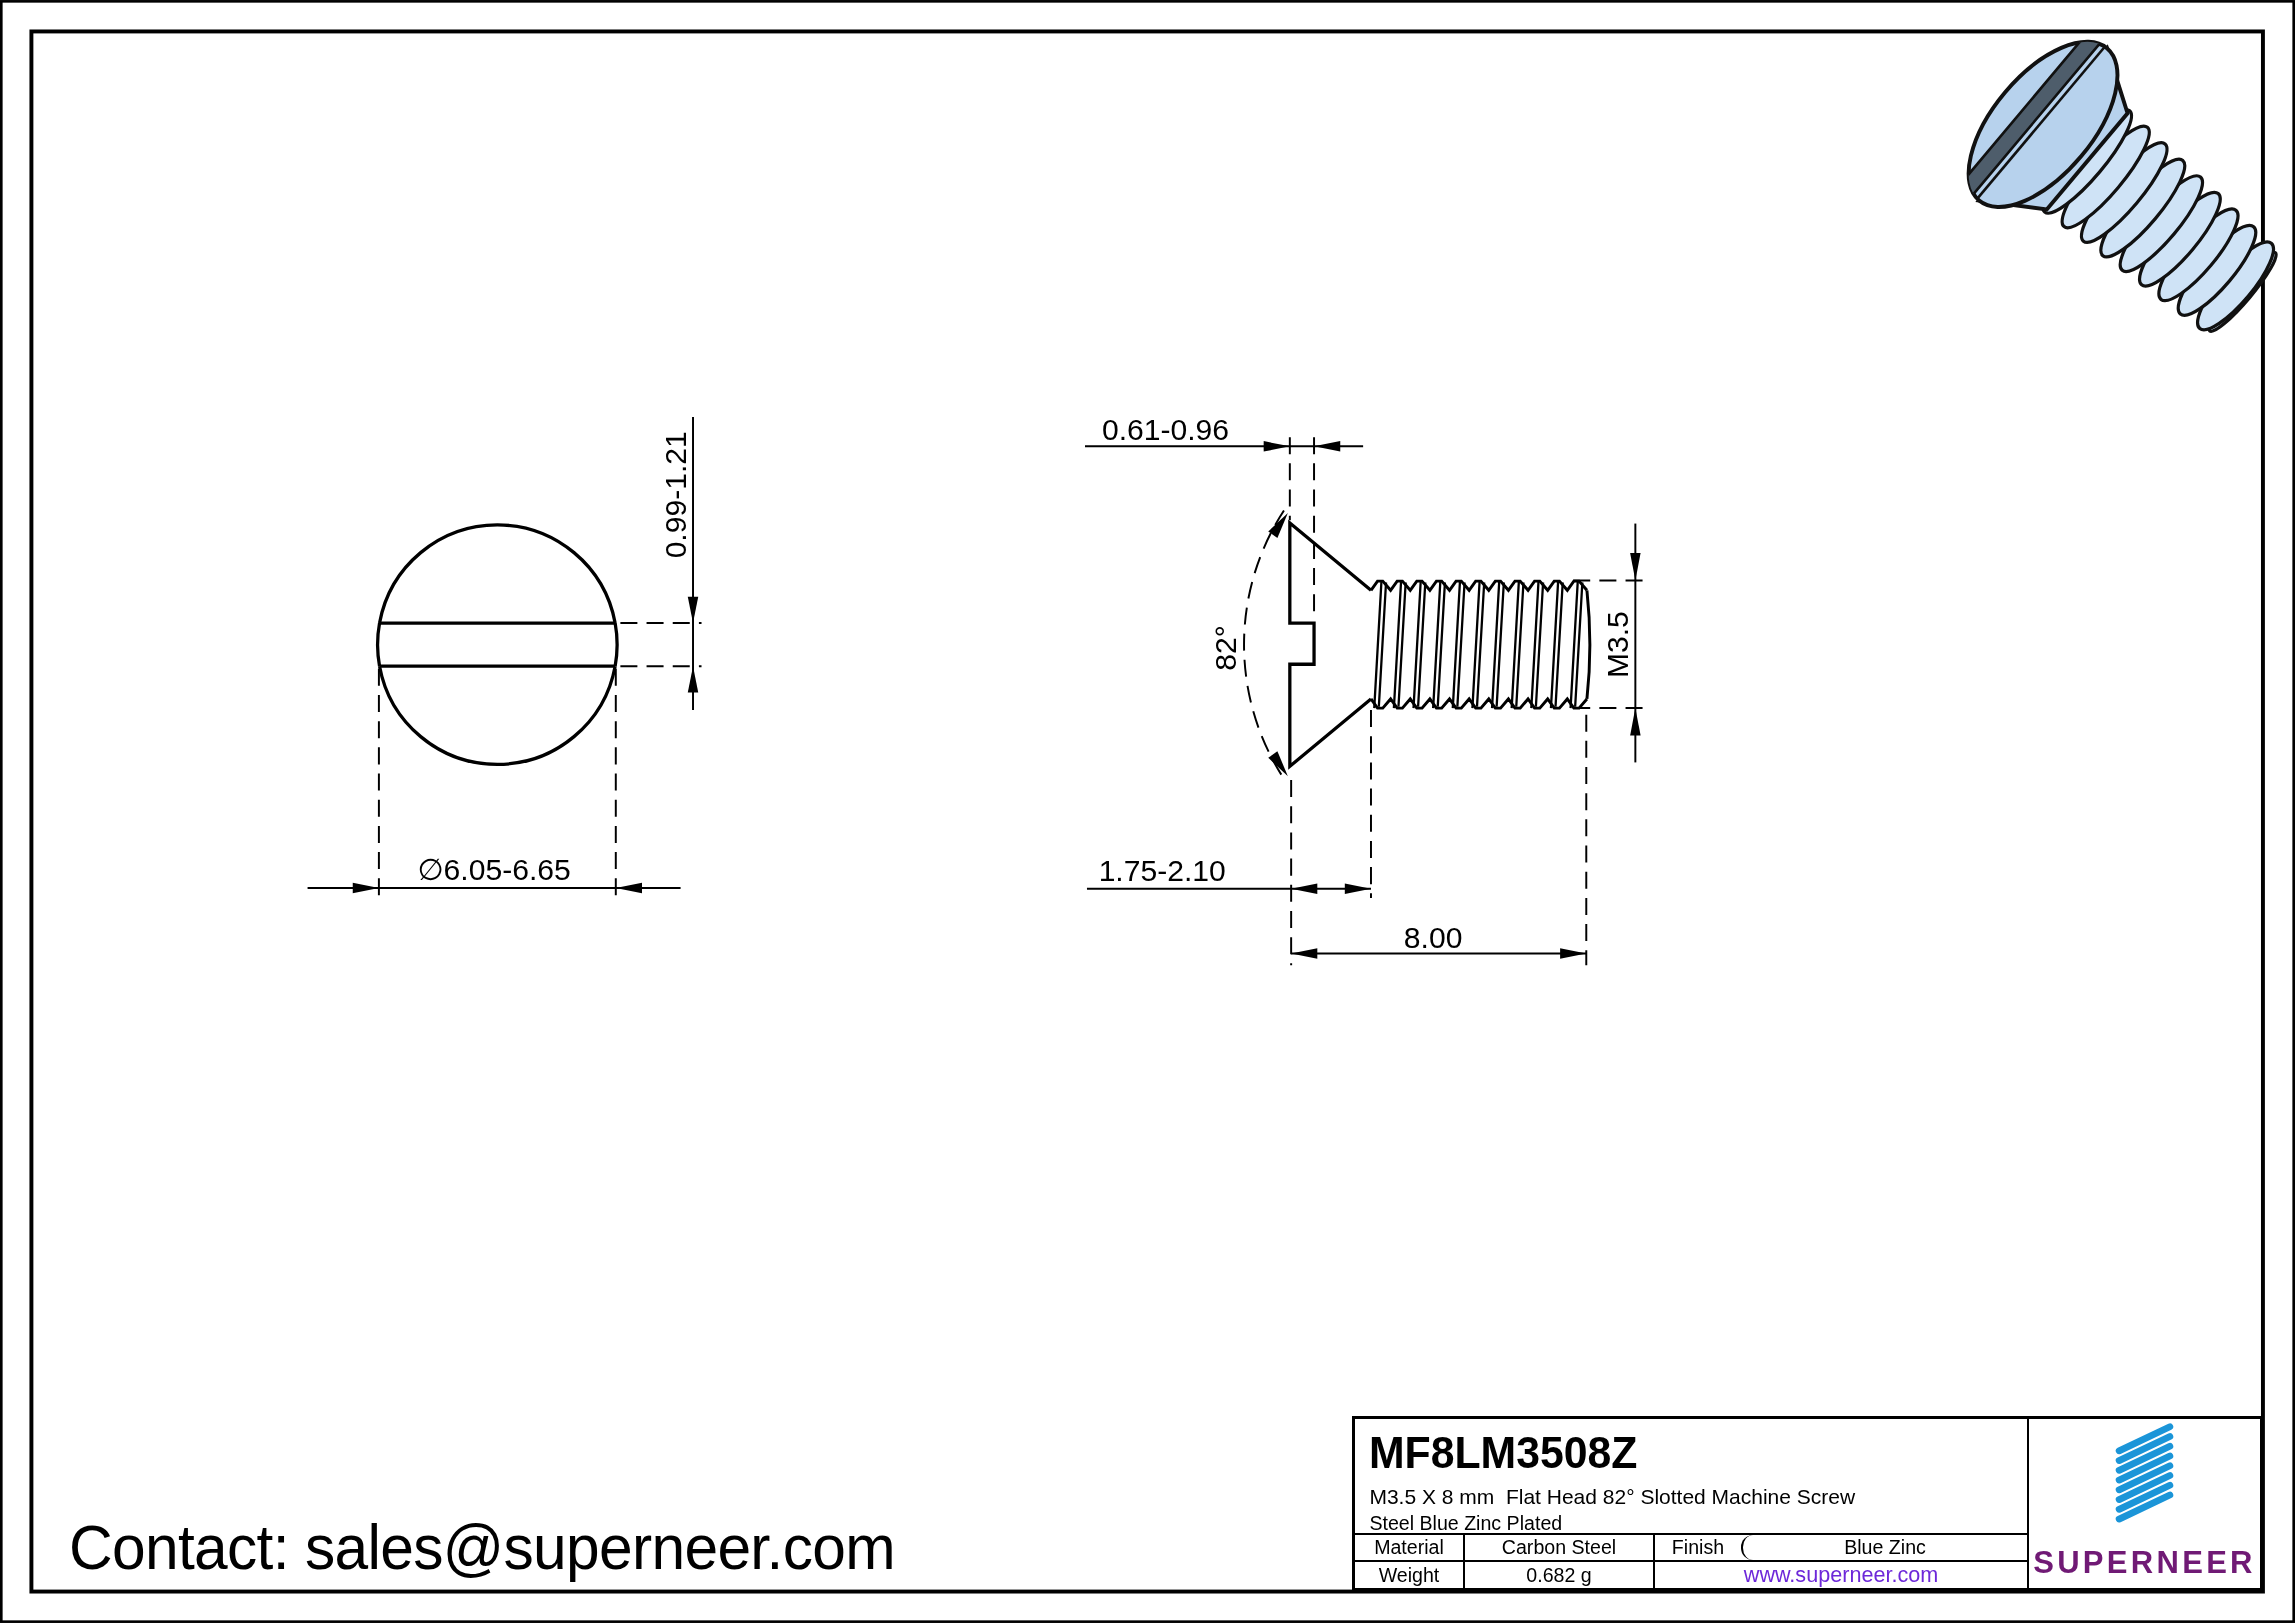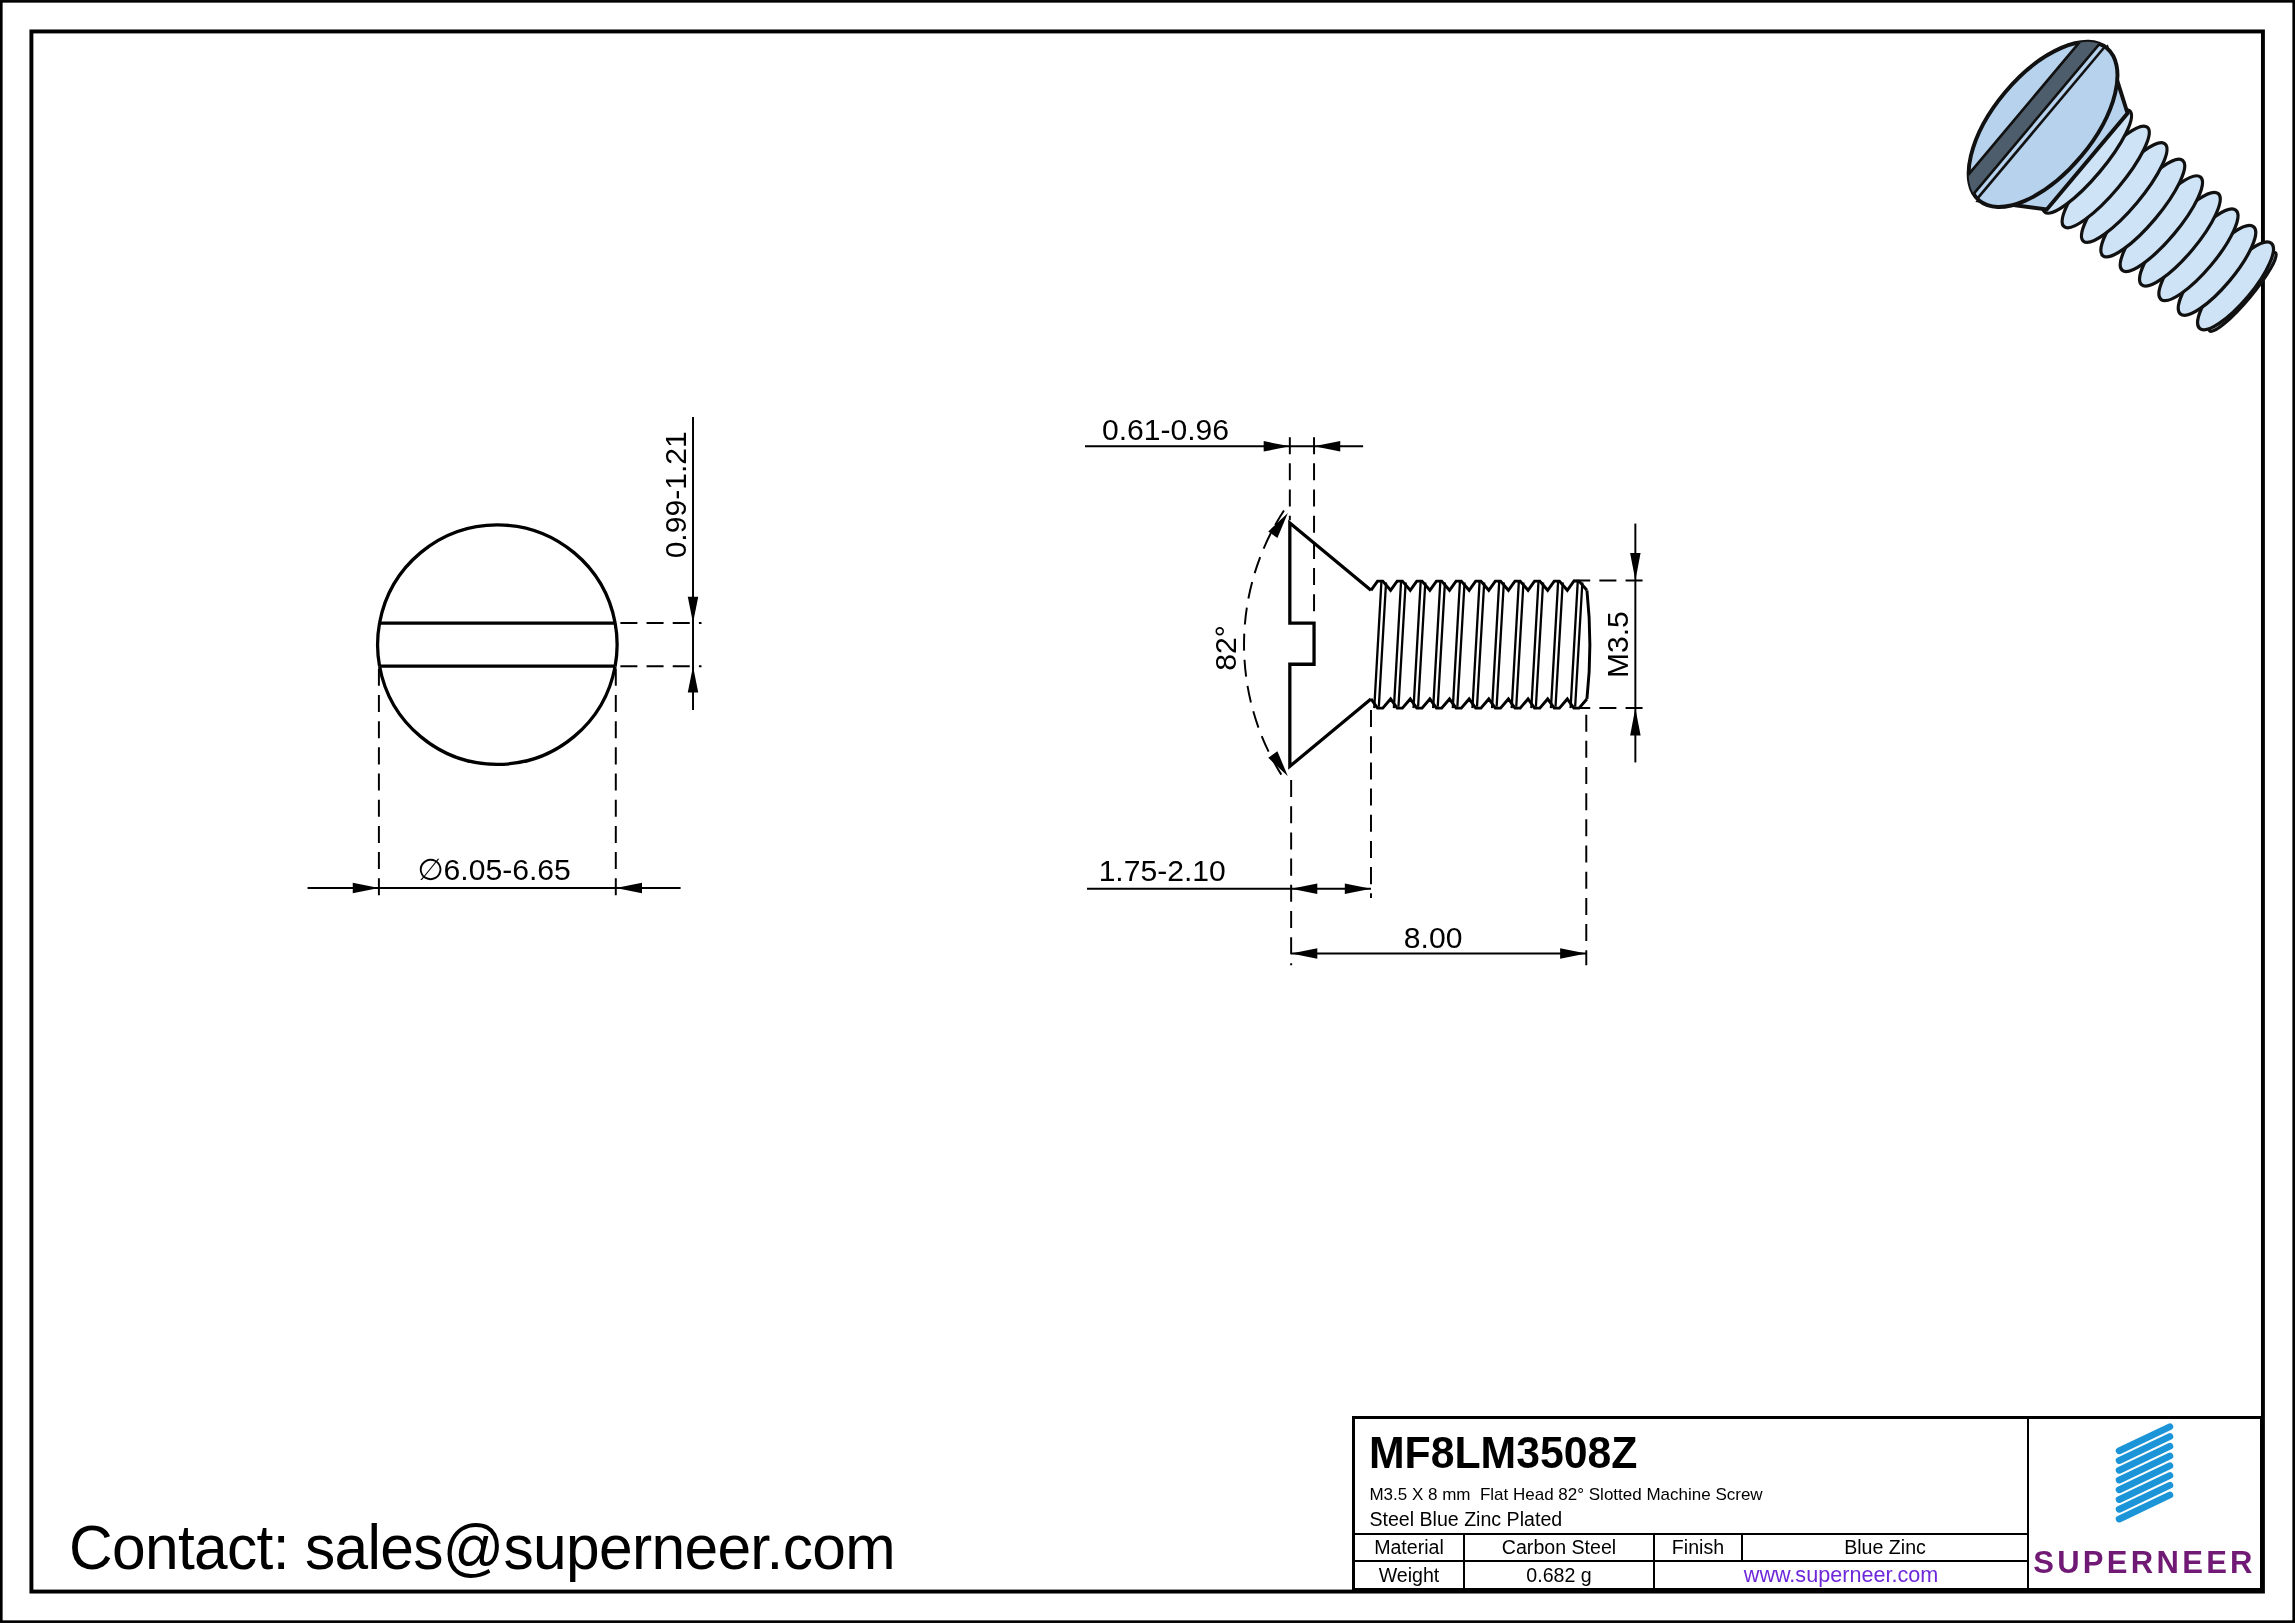--- a/index.html
+++ b/index.html
@@ -18,31 +18,31 @@
   .tblock{
     position:absolute;left:1352px;top:1416px;width:911px;height:175px;
     border:3.3px solid #000;box-sizing:border-box;display:flex;background:#fff;
   }
   .tb-left{width:672px;display:flex;flex-direction:column;box-sizing:border-box;}
   .tb-title-area{height:126px;box-sizing:border-box;padding-left:14.4px;overflow:hidden;}
   .part-number{
     font-size:45px;font-weight:bold;line-height:1;margin-top:10.5px;
     transform:scaleX(.95);transform-origin:left top;white-space:pre;
   }
-  .desc1{font-size:17px;line-height:1;margin-top:11px;white-space:pre;}
+  .desc1{font-size:21px;line-height:1;margin-top:11px;white-space:pre;}
   .desc2{font-size:19.6px;line-height:1;margin-top:7px;white-space:pre;}
   .tb-row{display:flex;border-top:2.6px solid #000;box-sizing:border-box;}
   .row-material{height:30px;}
   .row-weight{flex:1;}
   .cell{display:flex;align-items:center;justify-content:center;font-size:19.6px;box-sizing:border-box;}
   .cell.bl{border-left:2.6px solid #000;}
   .c-label1{width:108px;border-radius:14px;}
   .c-value1{width:190px;}
   .c-label2{width:88px;}
-  .c-value2{flex:1;}
+  .c-value2{flex:1;border-radius:12px;}
   .c-web{flex:1;font-size:21.6px;}
   .tb-logo{
     flex:1;border-left:2.6px solid #000;box-sizing:border-box;display:flex;
     flex-direction:column;align-items:center;justify-content:flex-end;padding-bottom:10.5px;
   }
   .brand-stripes{margin-bottom:18.3px;}
   .brand-name{font-size:31px;font-weight:bold;letter-spacing:3.3px;line-height:1;}
 </style>
 </head>
 <body>

